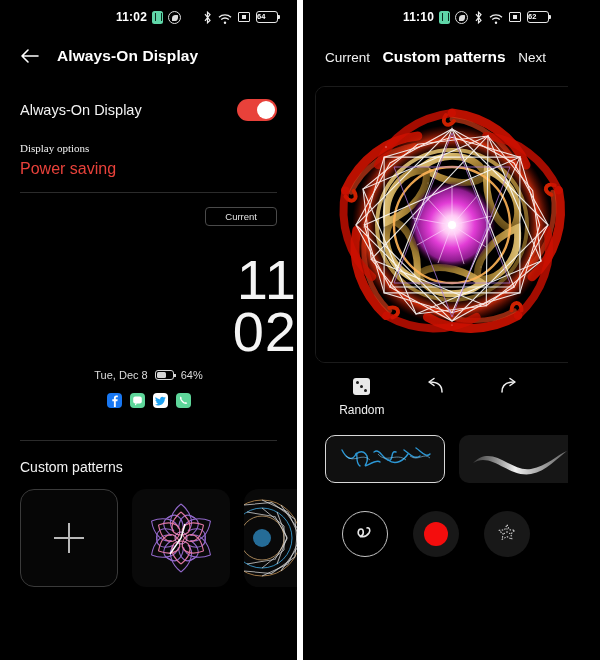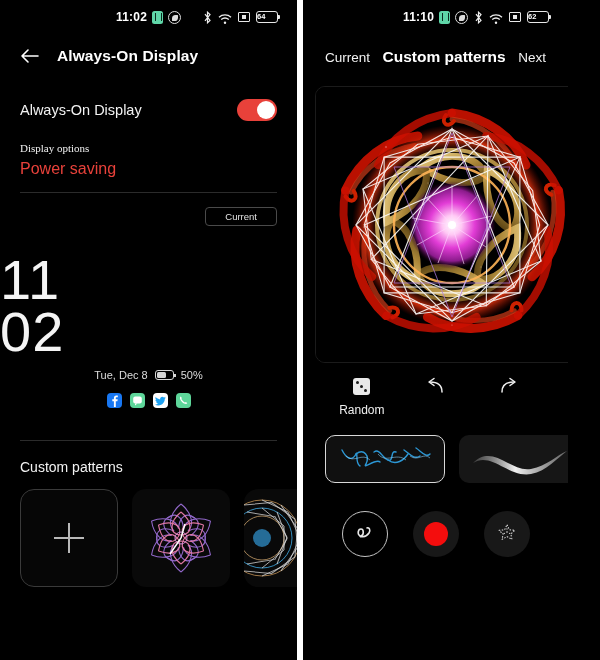--- a/index.html
+++ b/index.html
@@ -95,21 +95,21 @@
   .opt-title { color: #f2f2f2; font-size: 11px; font-family: Liberation Serif, serif; }
   .opt-sub { color: #e8413a; font-size: 16px; margin-top: 6px; }
   .hr { height: 1px; background: #2b2b2b; margin: 14px 20px 0 20px; }
 
   
   .badge-wrap { display: flex; justify-content: flex-end; padding: 0 20px; margin-top: 14px; }
   .badge {
     border: 1px solid #4a4a4a; border-radius: 4px; color: #e3e3e3;
     font-size: 9.5px; padding: 3px 19px;
   }
-  .preview { margin-top: 28px; text-align: left; }
+  .preview { margin-top: 28px; text-align: right; }
   .clk-h, .clk-m {
     color: #f4f4f4; font-size: 56px; font-weight: 300; line-height: 0.92;
     letter-spacing: 1px; font-family: "Liberation Sans", sans-serif;
   }
   .meta {
     margin-top: 12px; display: flex; align-items: center; justify-content: center; gap: 7px;
     color: #dcdcdc; font-size: 11px;
   }
   .mini-batt {
     width: 19px; height: 10px; border: 1.2px solid #d6d6d6; border-radius: 3px;
@@ -258,21 +258,21 @@
     <div class="badge-wrap">
       <span class="badge">Current</span>
     </div>
 
     <div class="preview">
       <div class="clk-h">11</div>
       <div class="clk-m">02</div>
       <div class="meta">
         <span>Tue, Dec 8</span>
         <span class="mini-batt"></span>
-        <span>50%</span>
+        <span>64%</span>
       </div>
       <div class="app-icons">
         <span class="aic" style="background:#1877f2">
           <svg viewBox="0 0 15 15" width="15" height="15">
               <path d="M8.8 14 V8.2 H10.4 L10.7 6.3 H8.8 V5.2 C8.8 4.6 9 4.3 9.8 4.3 H10.8 V2.6 C10.5 2.55 9.9 2.5 9.3 2.5 C7.8 2.5 6.9 3.4 6.9 5 V6.3 H5.3 V8.2 H6.9 V14 Z" fill="#fff"></path>
             </svg>
         </span>
         <span class="aic" style="background:#5ed69a">
           <svg viewBox="0 0 15 15" width="15" height="15">
               <rect x="3.2" y="3.6" width="8.6" height="7" rx="2" fill="#fff"></rect>

